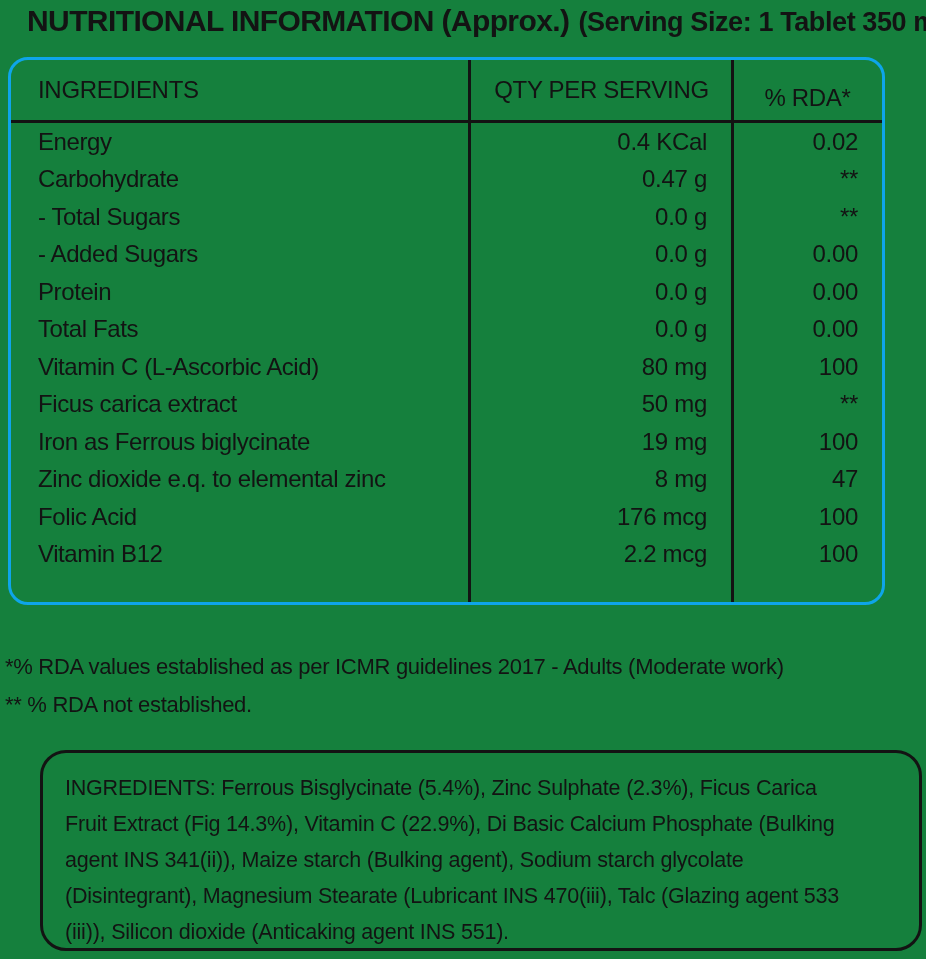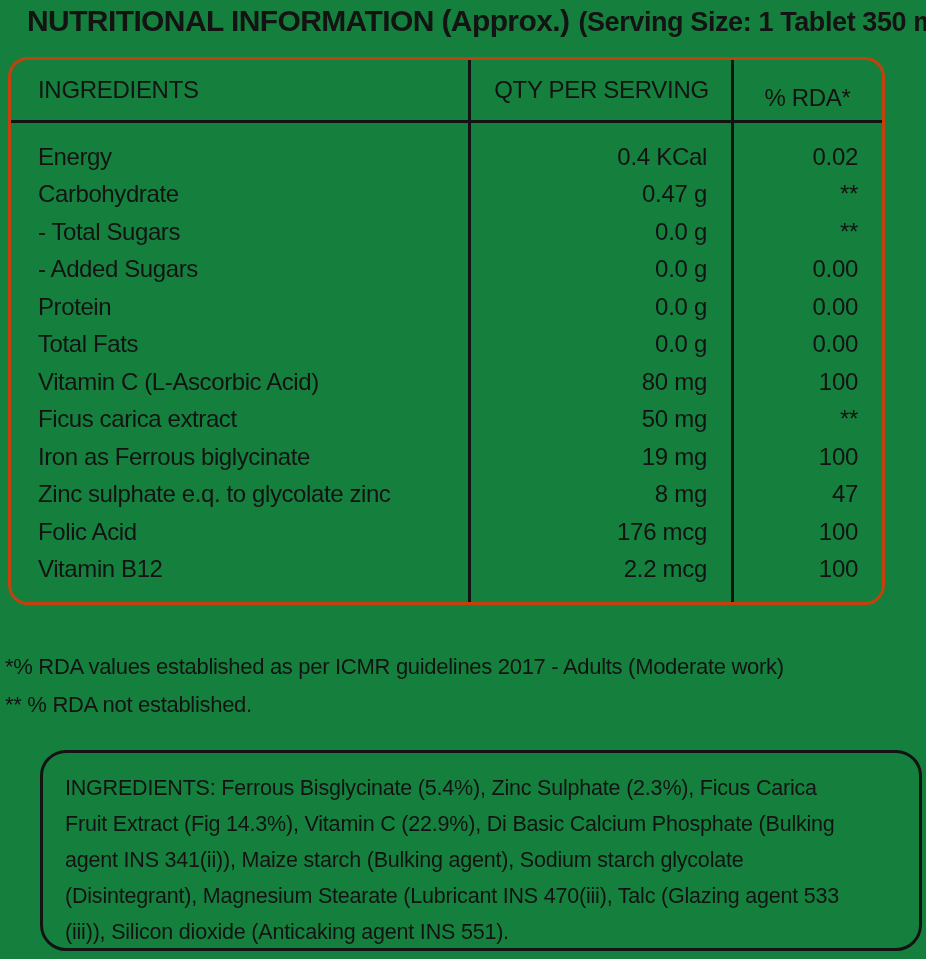--- a/index.html
+++ b/index.html
@@ -40,21 +40,21 @@
     letter-spacing: -0.4px;
   }
 
   
   .nutri-table {
     position: absolute;
     left: 8px;
     top: 57px;
     width: 877px;
     height: 548px;
-    border: 3px solid #c2410c;
+    border: 3px solid #0ea5e9;
     border-radius: 20px;
     box-sizing: border-box;
   }
   .vline {
     position: absolute;
     top: 0;
     bottom: 0;
     width: 3px;
     background: #131313;
   }
@@ -67,21 +67,21 @@
     height: 60px;
     border-bottom: 3px solid #131313;
     align-items: center;
     font-size: 24px;
     letter-spacing: -0.3px;
   }
   .th-ingredients { padding-left: 27px; }
   .th-qty  { justify-self: center; }
   .th-rda  { justify-self: center; margin-top: 16px; }
 
-  .tbody { padding-top: 15px; }
+  .tbody { }
   .trow {
     display: grid;
     grid-template-columns: 459px 263px 1fr;
     height: 37.5px;
     align-items: center;
     font-size: 24px;
   }
   .cell-name {
     padding-left: 27px;
     letter-spacing: -0.4px;
@@ -197,21 +197,21 @@
           <div class="cell-rda">**</div>
         </div>
 
         <div class="trow">
           <div class="cell-name">Iron as Ferrous biglycinate</div>
           <div class="cell-qty">19 mg</div>
           <div class="cell-rda">100</div>
         </div>
 
         <div class="trow">
-          <div class="cell-name">Zinc sulphate e.q. to glycolate zinc</div>
+          <div class="cell-name">Zinc dioxide e.q. to elemental zinc</div>
           <div class="cell-qty">8 mg</div>
           <div class="cell-rda">47</div>
         </div>
 
         <div class="trow">
           <div class="cell-name">Folic Acid</div>
           <div class="cell-qty">176 mcg</div>
           <div class="cell-rda">100</div>
         </div>
 

